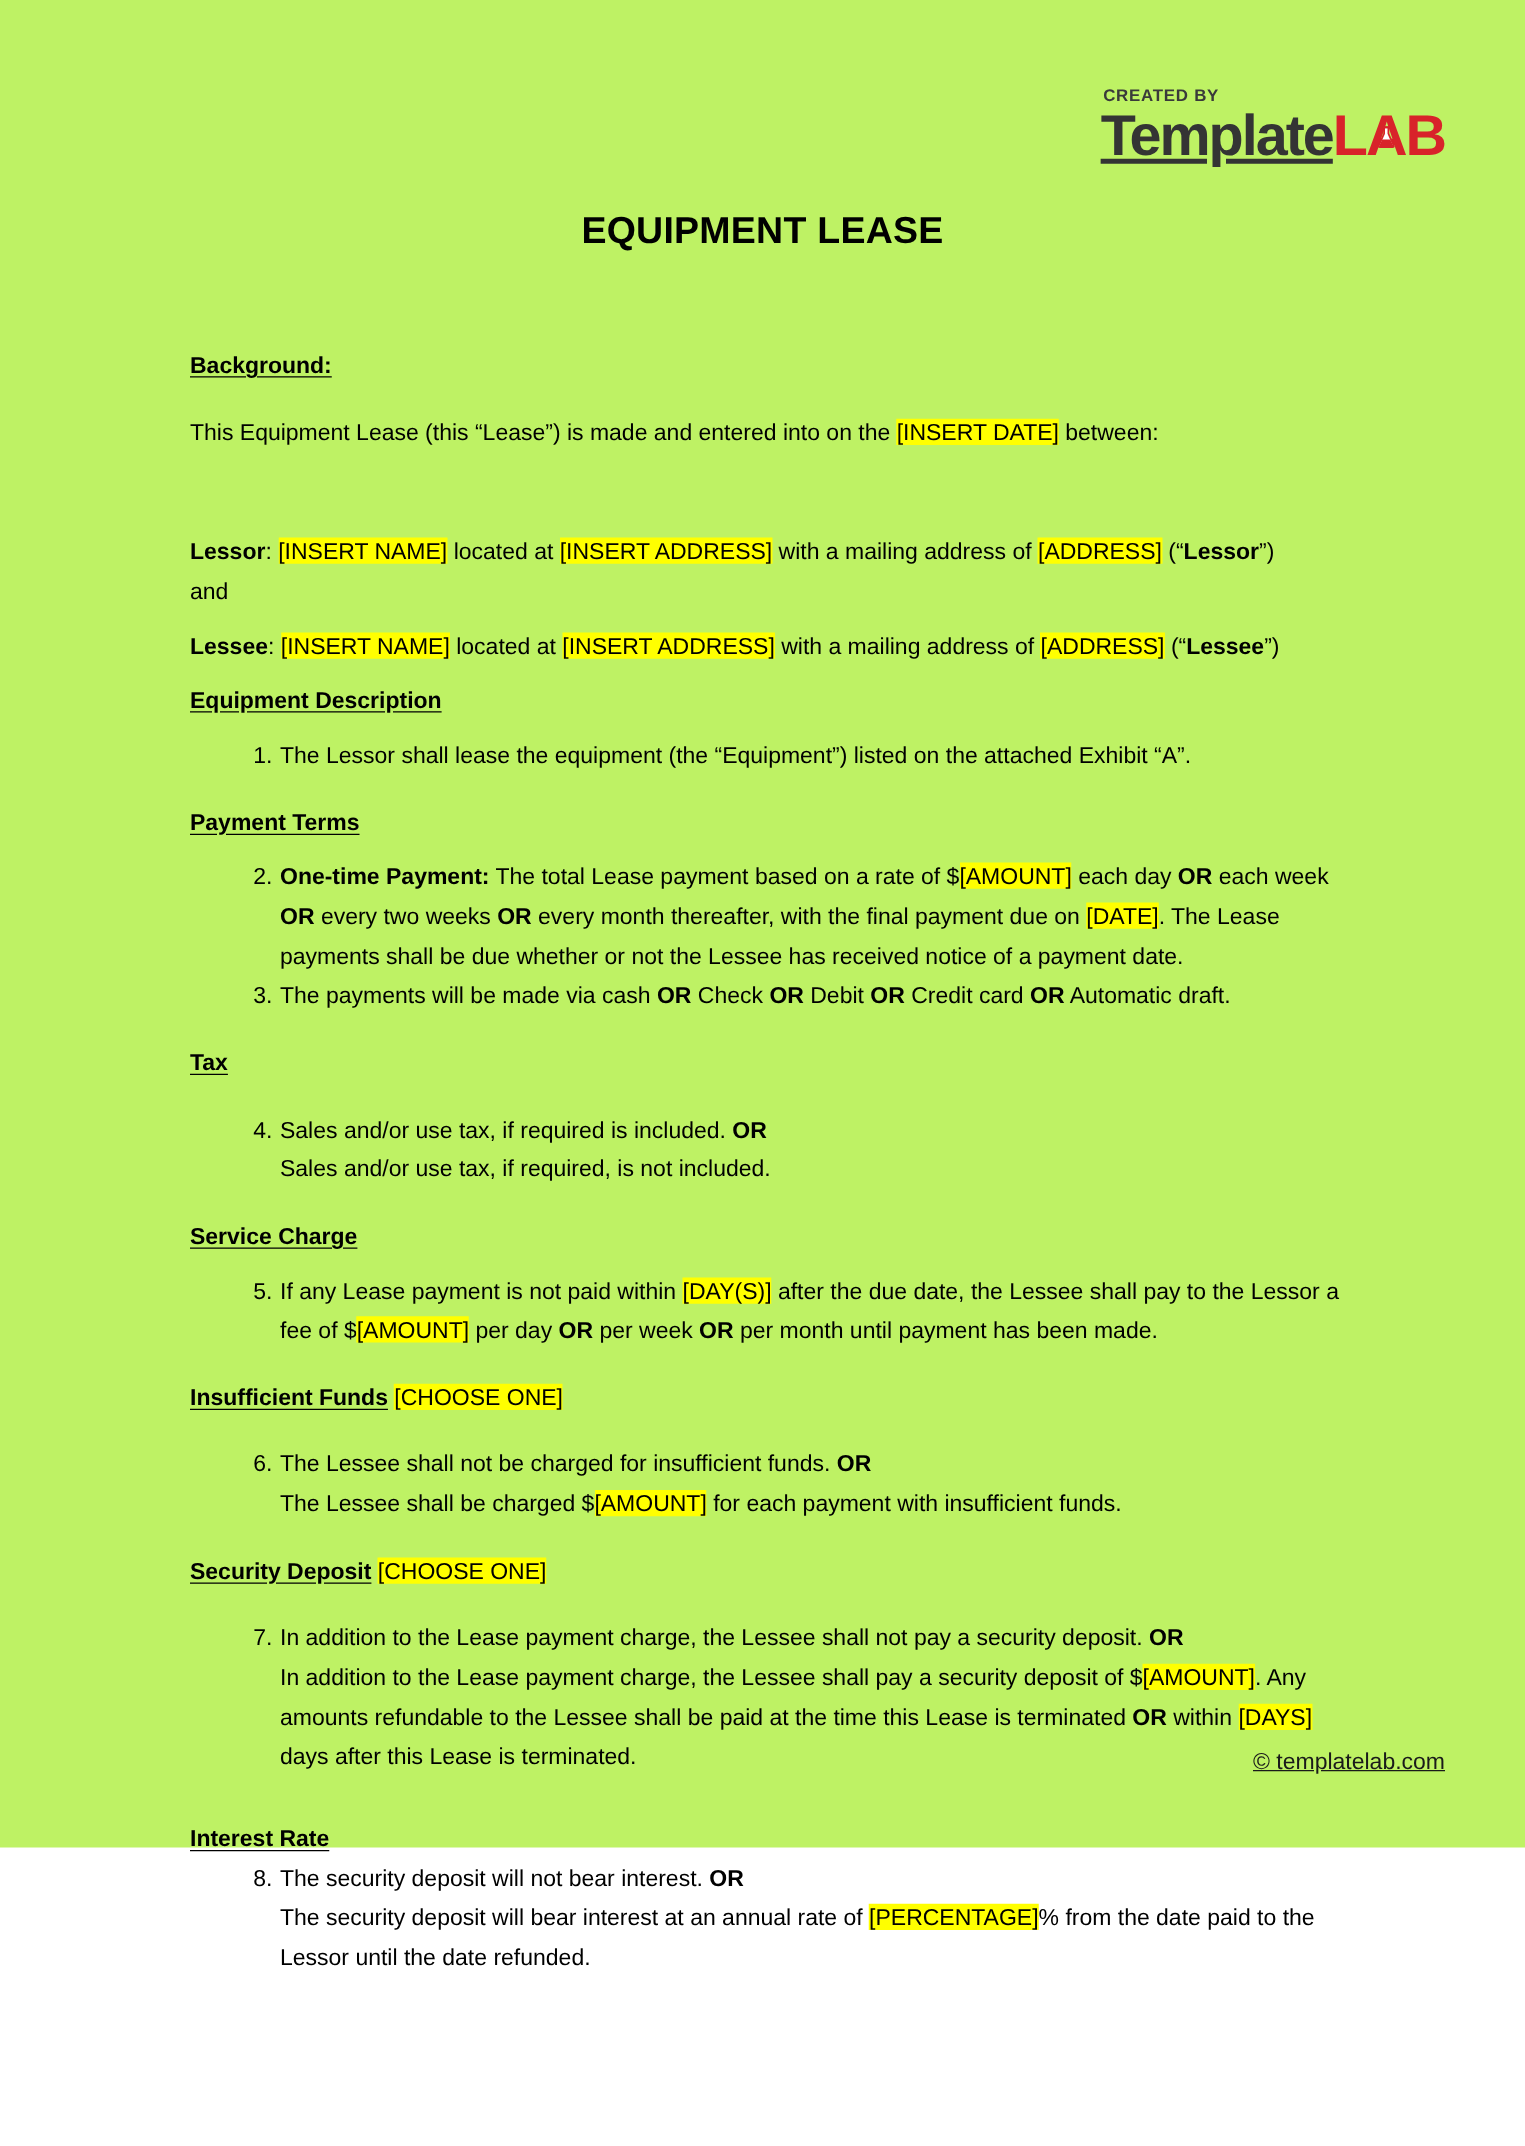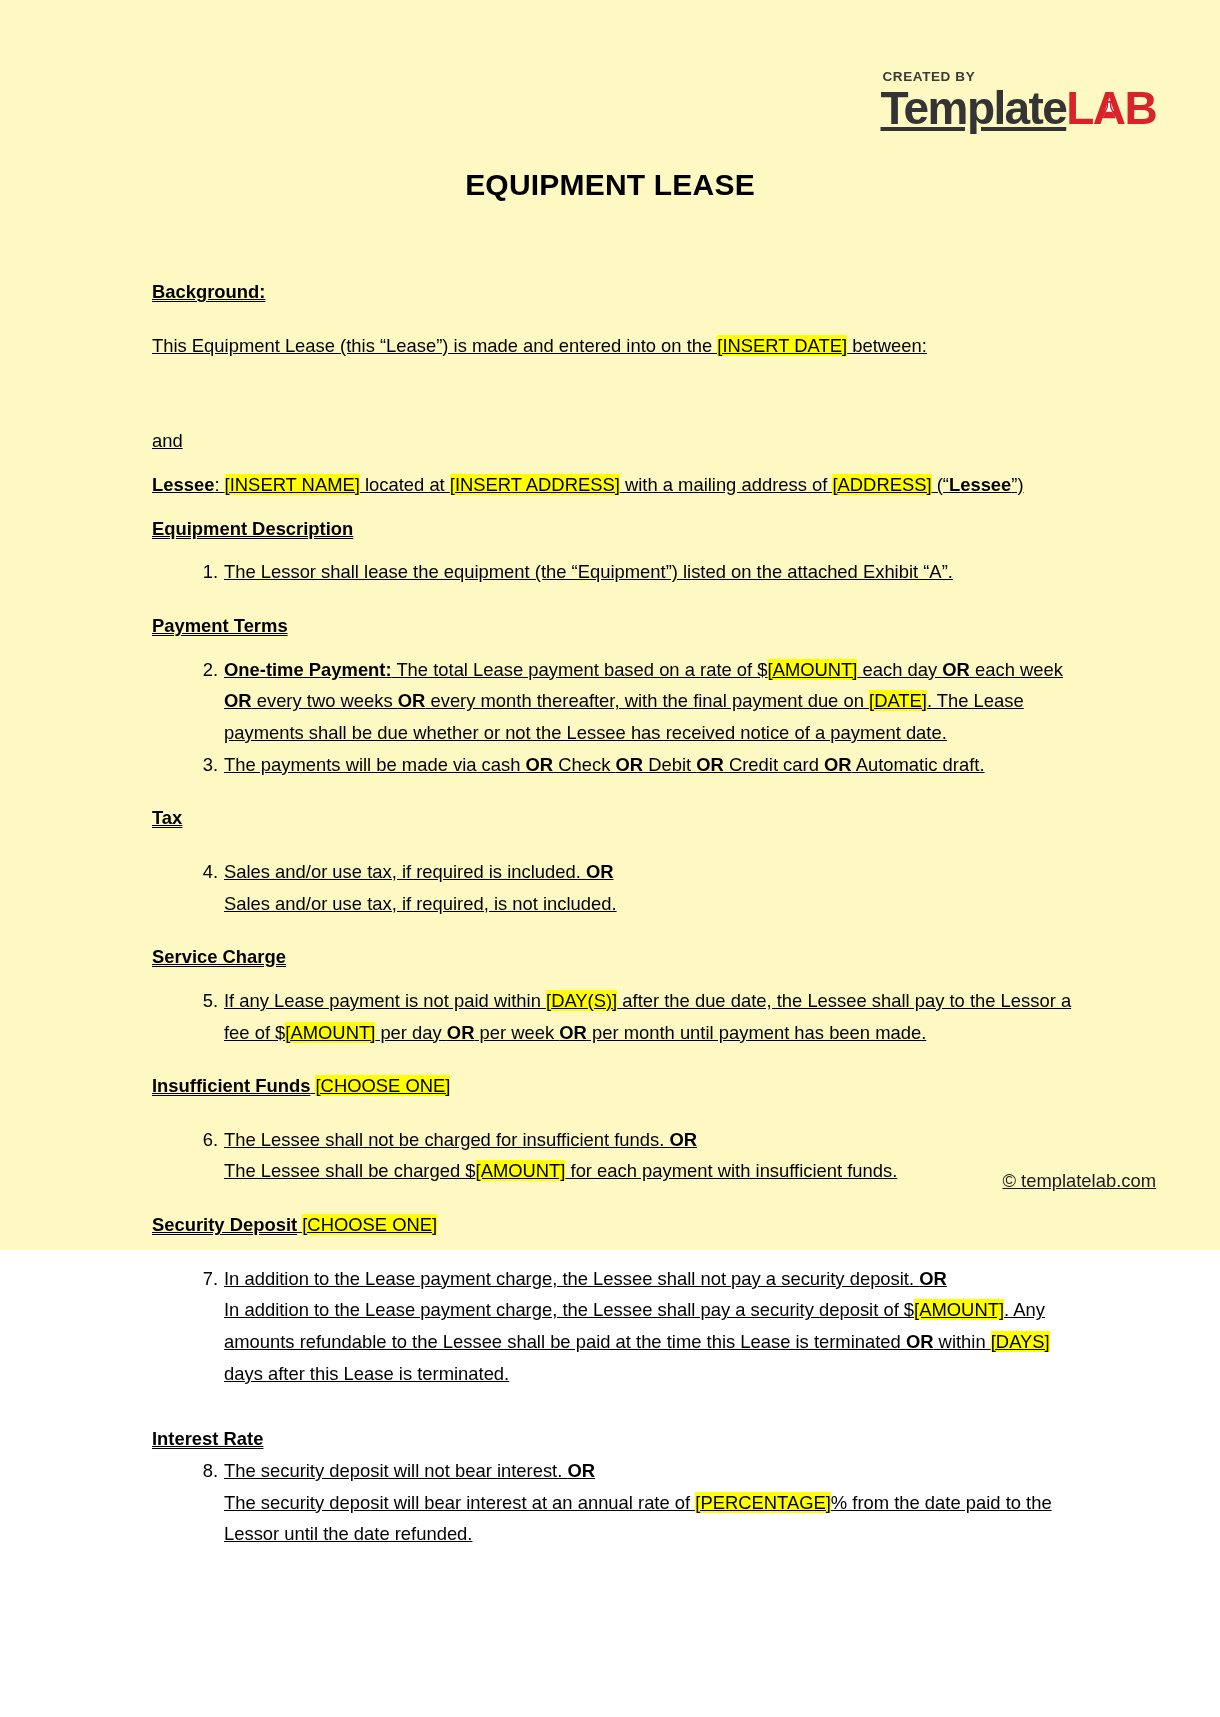--- a/index.html
+++ b/index.html
@@ -11,22 +11,22 @@
     width: 1220px;
     height: 1717px;
     font-family: "Liberation Sans", sans-serif;
     color: #000000;
     position: relative;
     overflow: hidden;
   }
   .page {
     position: relative;
     width: 1220px;
-    height: 1250px;
-    background: #fef9c3;
+    height: 1478px;
+    background: #bef264;
     box-sizing: border-box;
   }
 
   
   .logo-wrap {
     position: absolute;
     top: 70px;
     right: 64px;
     text-align: right;
     line-height: 1;
@@ -76,21 +76,20 @@
   }
 
   
   .body-content {
     position: absolute;
     top: 276px;
     left: 152px;
     width: 920px;
     font-size: 18.4px;
     line-height: 1.72;
-    text-decoration: underline;
   }
 
   .sec-head {
     font-weight: bold;
     margin: 0;
   }
   .sec-head .u {
     text-decoration: underline;
     text-underline-offset: 3px;
   }
@@ -168,20 +167,21 @@
   <h1 class="doc-title">EQUIPMENT LEASE</h1>
 
   <div class="body-content">
 
     <div class="sec-head"><span class="u">Background:</span></div>
     <div class="gap-sm"></div>
     <p class="para"><span>This Equipment Lease (this “Lease”) is made and entered into on the </span><span class="hl">[INSERT DATE]</span><span> between:</span></p>
 
     <div class="gap-xl"></div>
 
+    <p class="para"><span class="b">Lessor</span><span>: </span><span class="hl">[INSERT NAME]</span><span> located at </span><span class="hl">[INSERT ADDRESS]</span><span> with a mailing address of </span><span class="hl">[ADDRESS]</span><span> (“</span><span class="b">Lessor</span><span>”)</span></p>
     <p class="para">and</p>
 
     <div class="gap-xs"></div>
 
     <p class="para"><span class="b">Lessee</span><span>: </span><span class="hl">[INSERT NAME]</span><span> located at </span><span class="hl">[INSERT ADDRESS]</span><span> with a mailing address of </span><span class="hl">[ADDRESS]</span><span> (“</span><span class="b">Lessee</span><span>”)</span></p>
 
     <div class="gap-xs"></div>
 
     <div class="sec-head"><span class="u">Equipment Description</span></div>
     <div class="gap-xs"></div>

